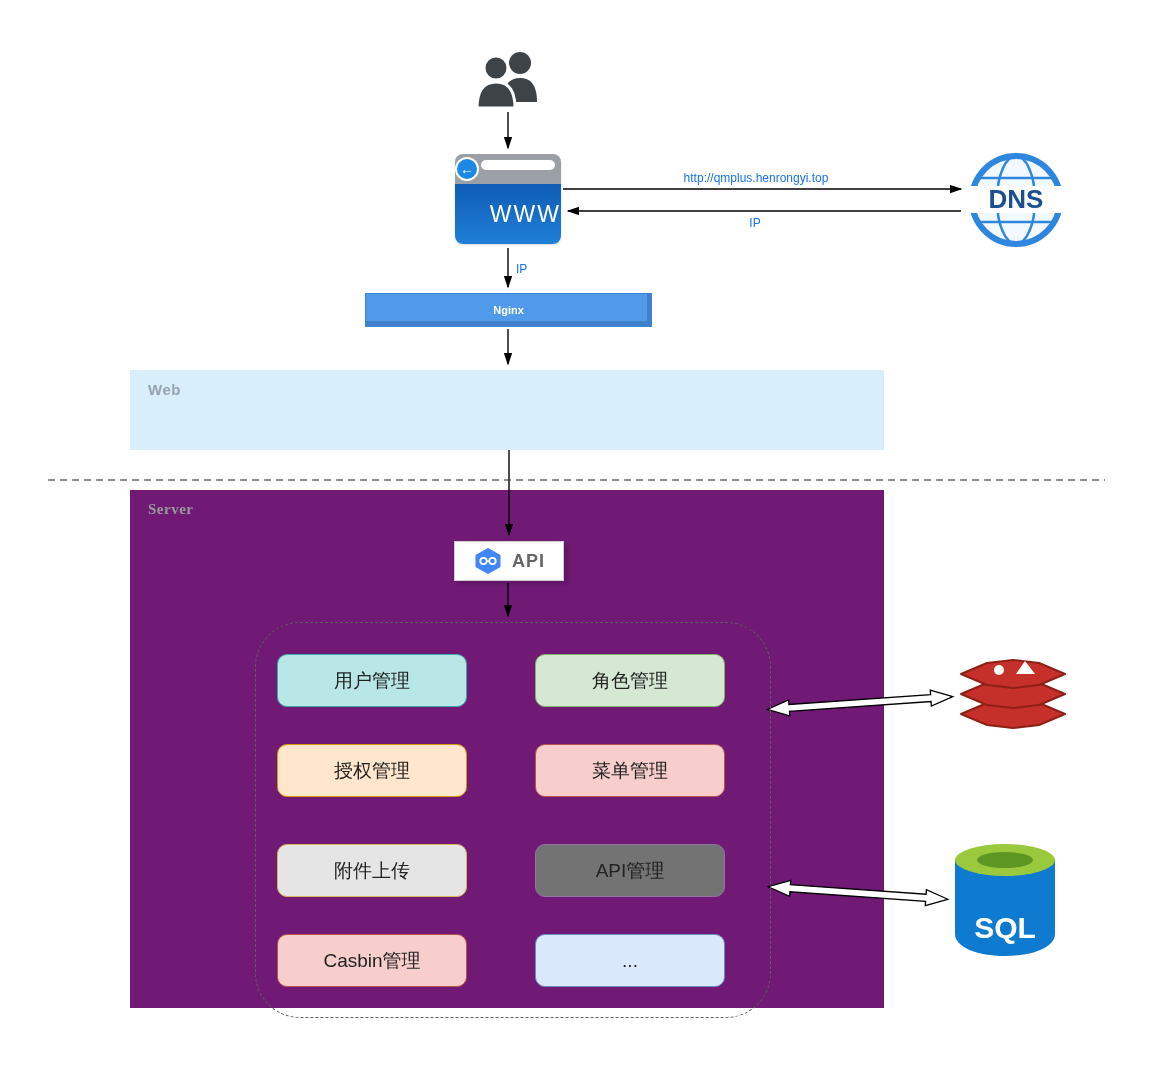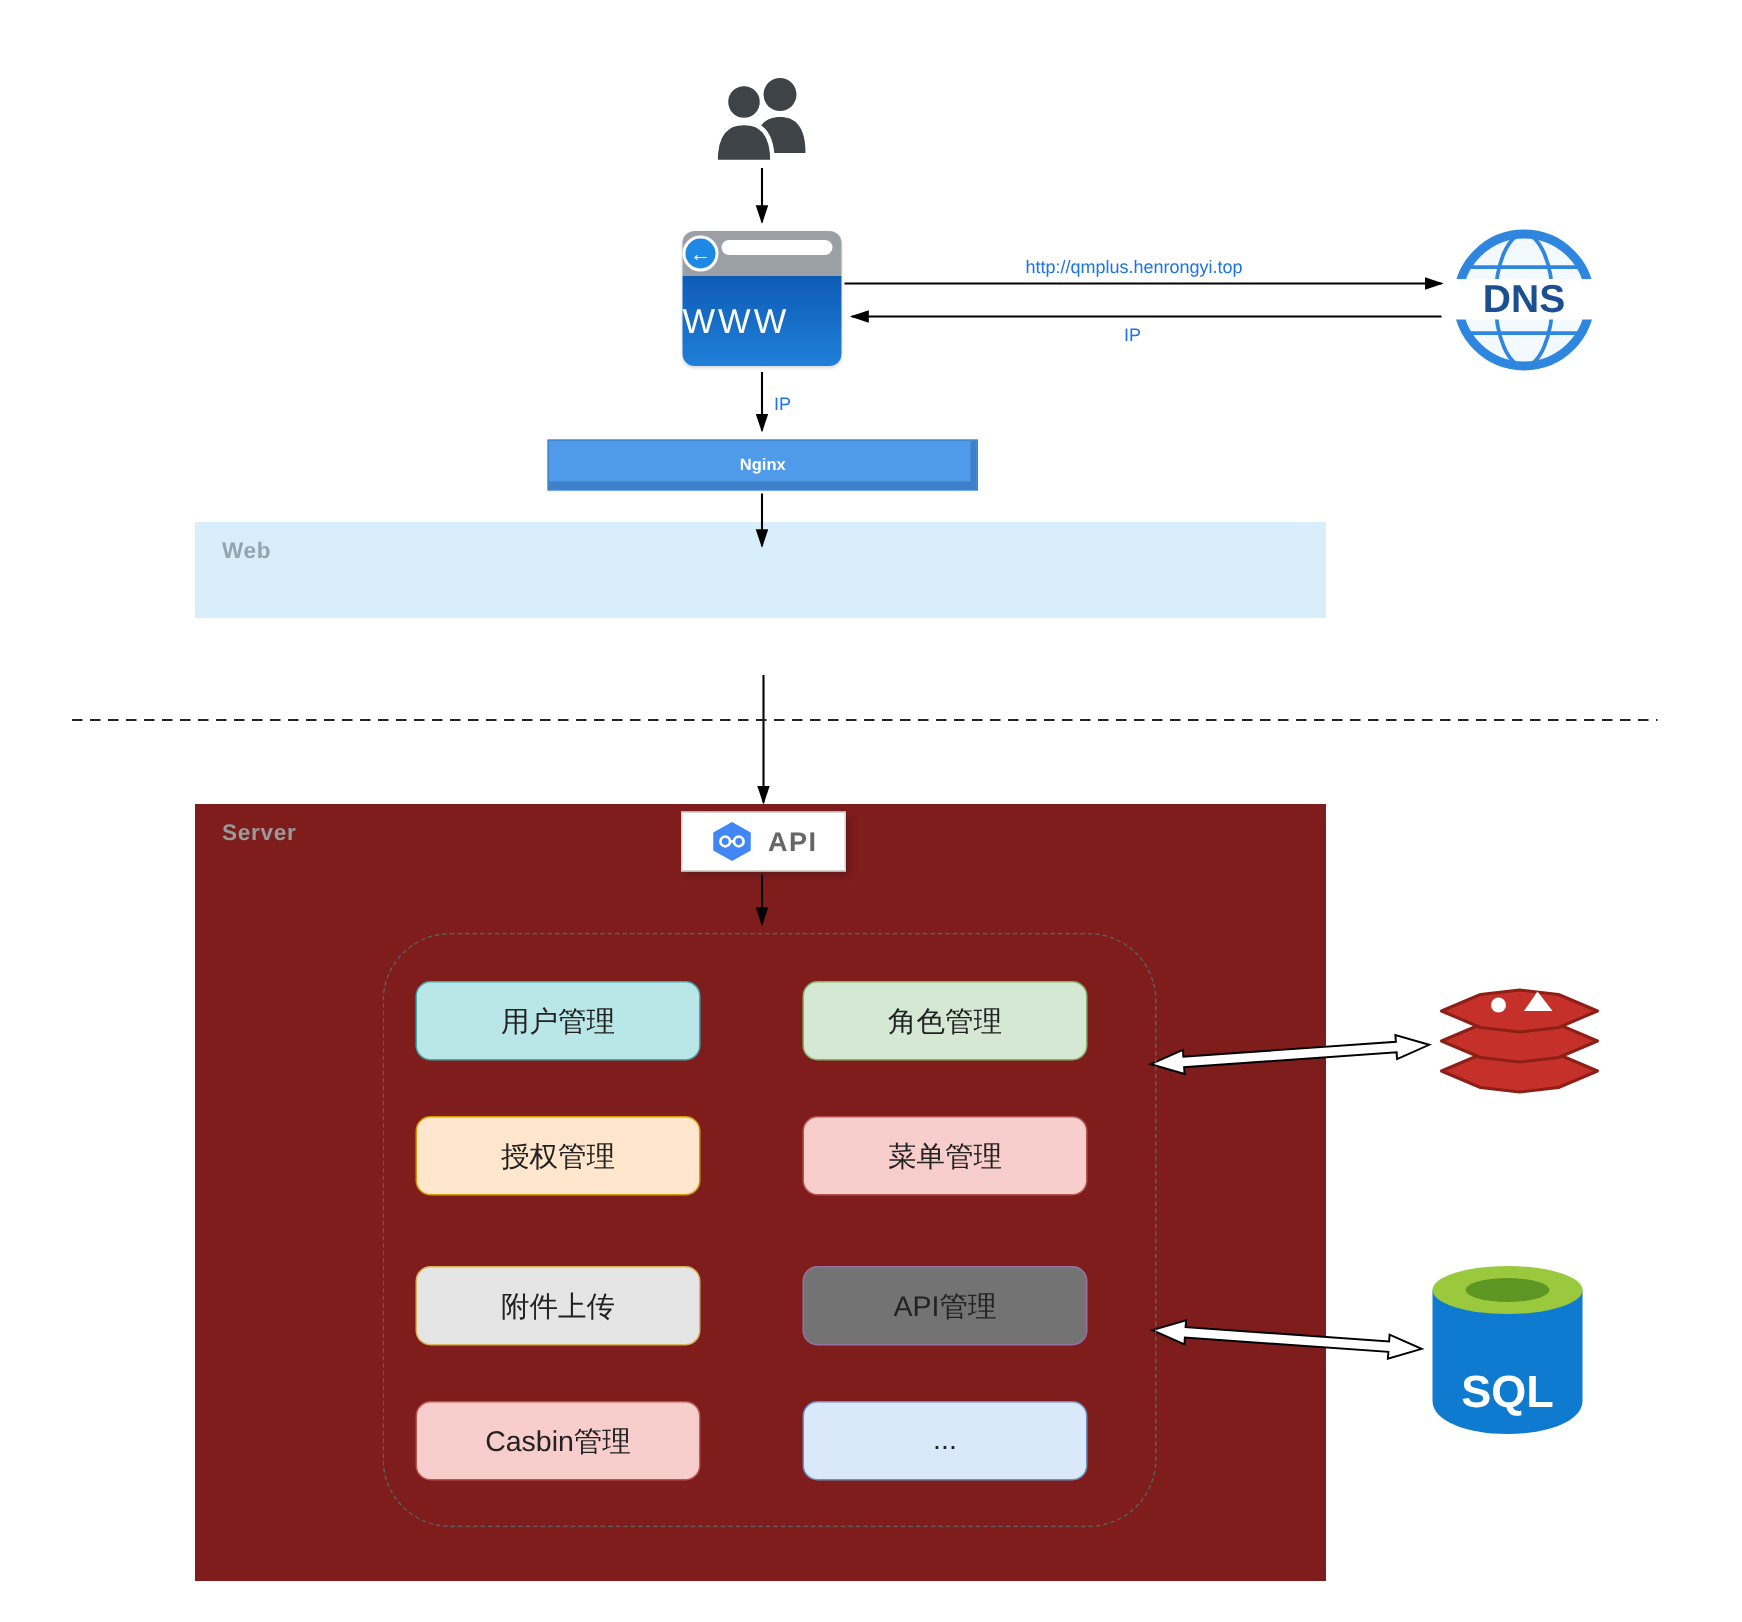--- a/index.html
+++ b/index.html
@@ -1,39 +1,39 @@
 <!DOCTYPE html>
 <html><head>
 <meta charset="utf-8">
 <style>
   html,body { margin:0; padding:0; background:#fff; font-family:"Liberation Sans","DejaVu Sans",sans-serif; }
   .canvas { position:relative; width:1161px; height:1081px; background:#fff; overflow:hidden; }
   .abs { position:absolute; }
 
   
-  .zone-web { left:130px; top:348px; width:754px; height:64px; background:#d9eefb; }
-  .zone-server { left:130px; top:536px; width:754px; height:518px; background:#7f1d1d; }
+  .zone-web { left:130px; top:370px; width:754px; height:80px; background:#d9eefb; }
+  .zone-server { left:130px; top:490px; width:754px; height:518px; background:#701a75;font-family:Liberation Serif, serif; }
   .zone-label { position:absolute; left:18px; top:11px; font-weight:bold; font-size:15px; color:#97a3ad; letter-spacing:0.5px; }
   .zone-server .zone-label { color:#9a9a9a; }
 
   
   .connectors { left:0; top:0; width:1161px; height:1081px; pointer-events:none; }
 
   
   .conn-label { position:absolute; color:#1a73e8; font-size:12px; }
   .lbl-url { left:640px; top:171px; width:232px; text-align:center; }
   .lbl-ip-dns { left:700px; top:216px; width:110px; text-align:center; }
   .lbl-ip-nginx { left:516px; top:262px; }
 
   
   .browser { left:455px; top:154px; width:106px; height:90px; border-radius:8px; box-shadow:0 1px 2px rgba(0,0,0,0.15); }
   .browser-top { height:30px; background:#9aa0a6; border-radius:8px 8px 0 0; position:relative; }
   .browser-addr { position:absolute; left:26px; right:6px; top:6px; height:10px; background:#fff; border-radius:5px; }
   .browser-body { height:60px; background:linear-gradient(#0f5cb5,#1f7fd8); border-radius:0 0 8px 8px;
-                  display:flex; align-items:center; justify-content:flex-start; color:#fff; font-size:23px; letter-spacing:2px; }
+                  display:flex; align-items:center; justify-content:flex-end; color:#fff; font-size:23px; letter-spacing:2px; }
   .browser-back { position:absolute; left:0px; top:3px; width:24px; height:24px; border-radius:50%;
                   background:#1e88e5; border:2px solid #fff; color:#fff; display:flex; align-items:center;
                   justify-content:center; font-size:14px; font-weight:bold; box-sizing:border-box; }
 
   
   .nginx { left:365px; top:293px; width:287px; height:34px; background:#4f9bea; border:1px solid #3c86d8;
            box-shadow:inset -4px -5px 0 rgba(22,70,130,0.30);
            display:flex; align-items:center; justify-content:center; color:#fff; font-weight:bold; font-size:11px; box-sizing:border-box; }
 
   

